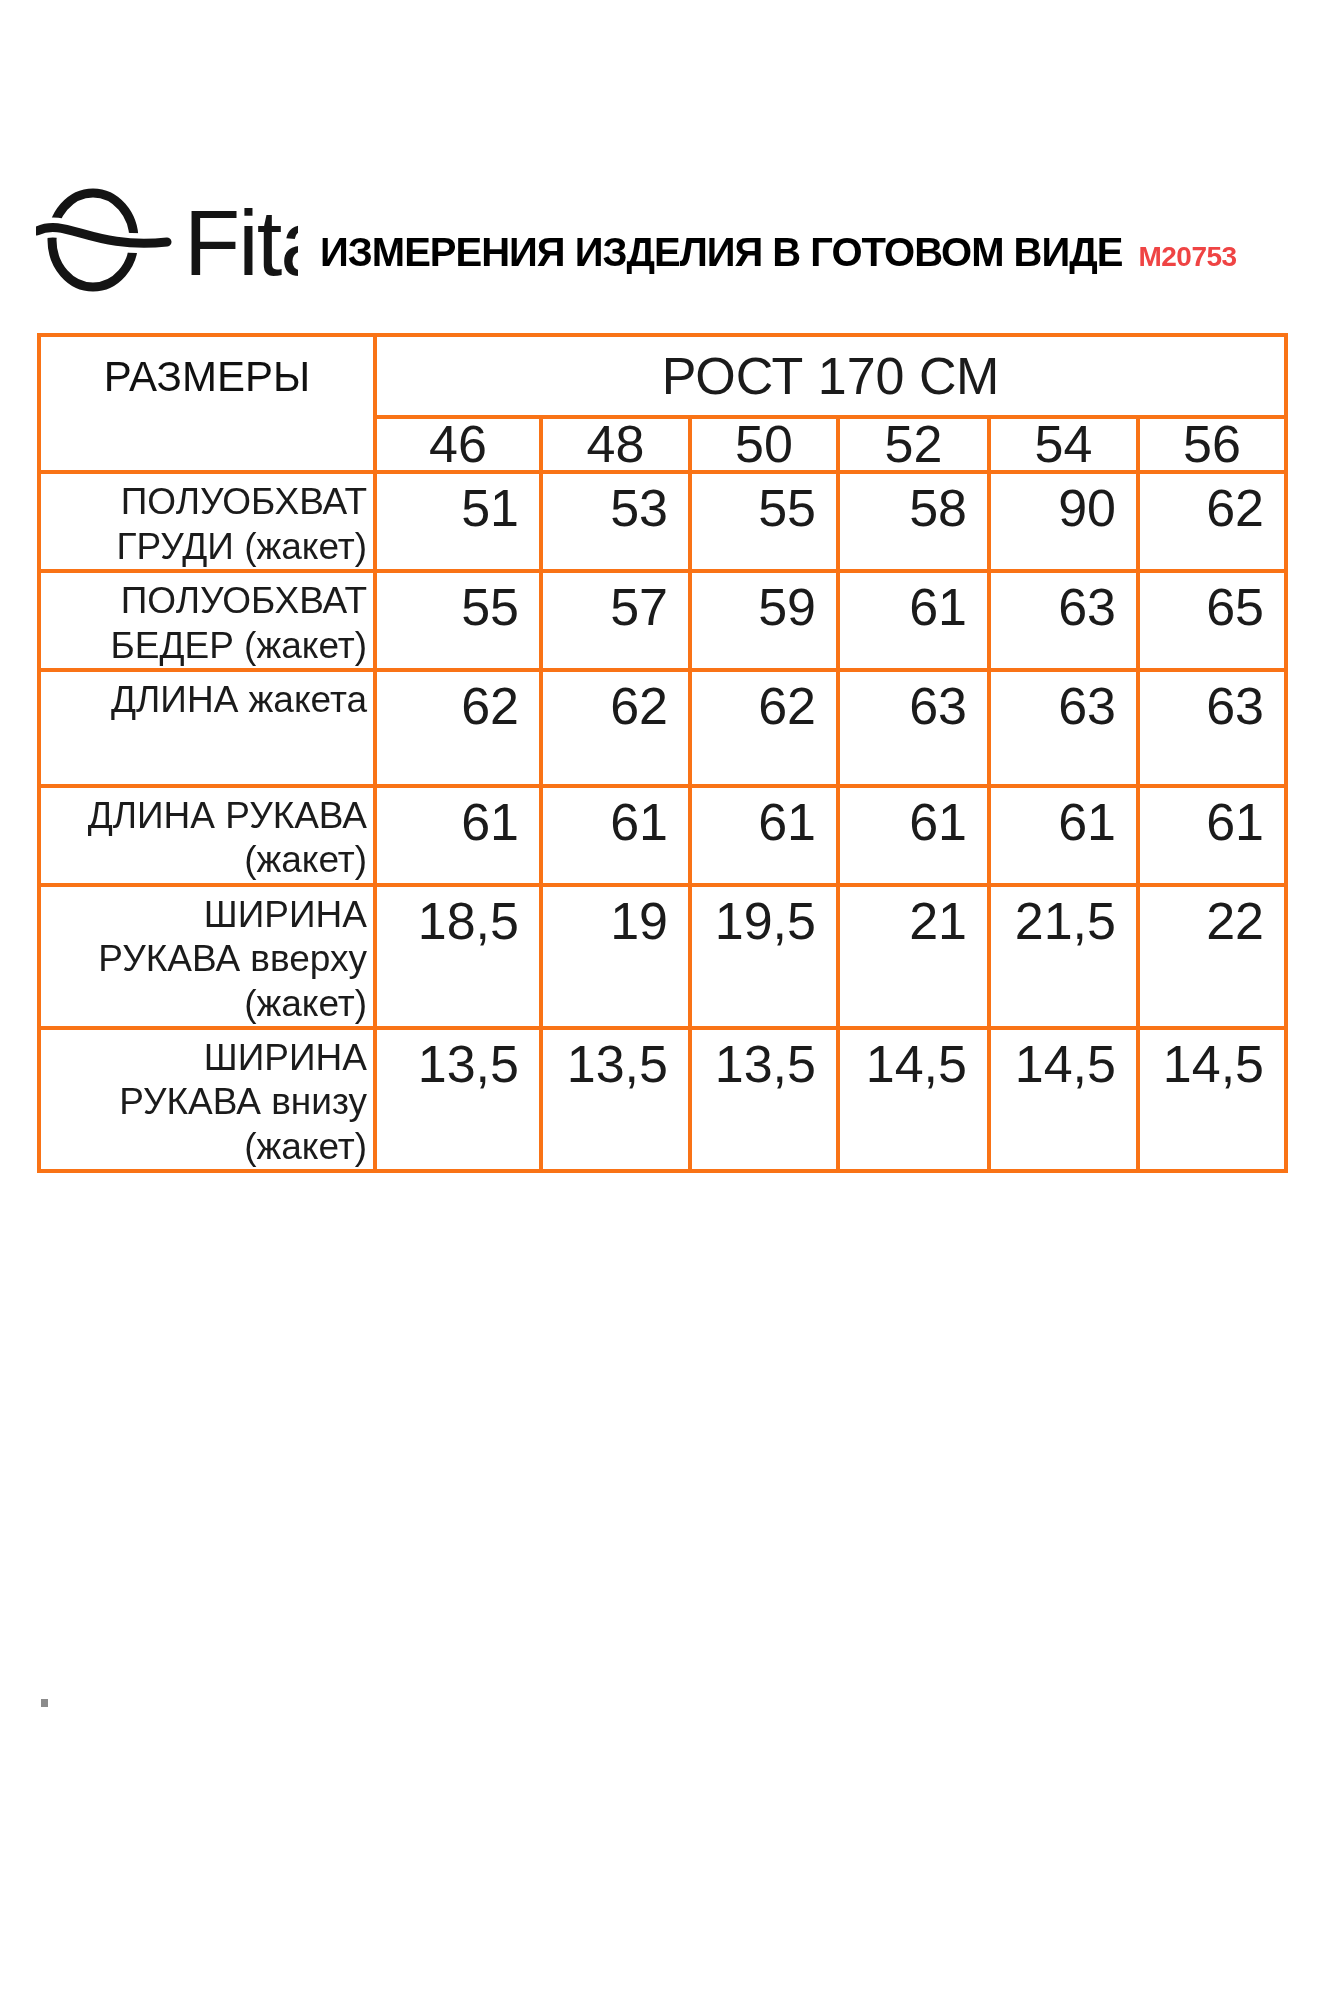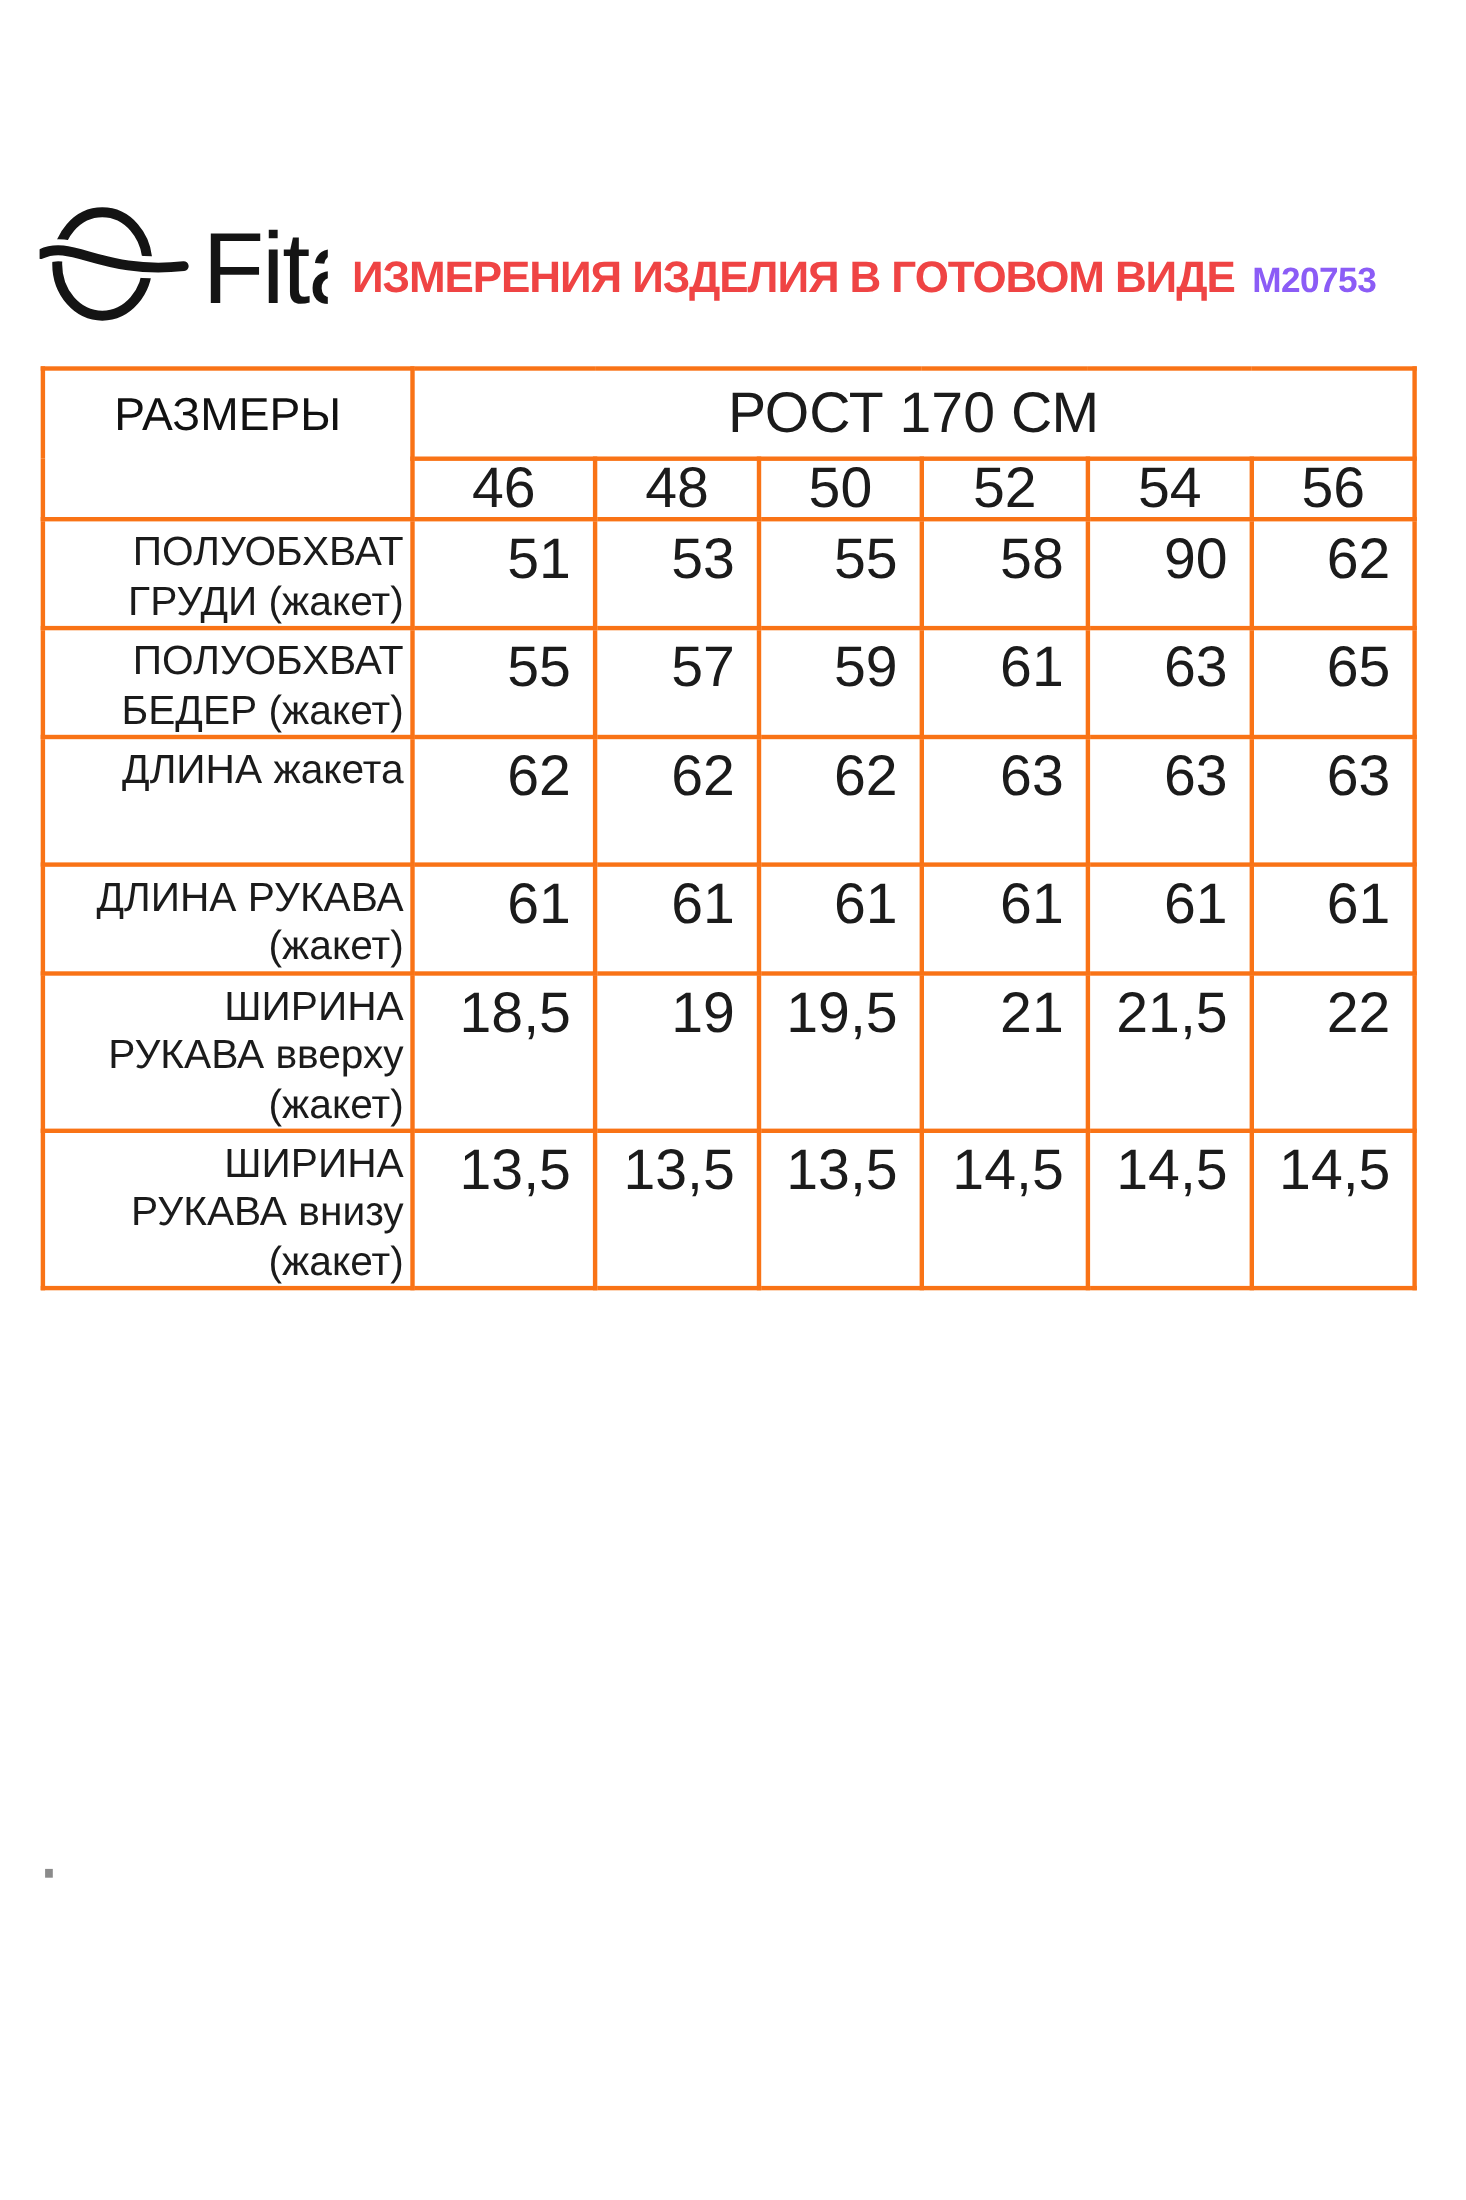--- a/index.html
+++ b/index.html
@@ -14,25 +14,25 @@
 
   
   .brand{position:absolute;left:36px;top:188px;width:262px;height:106px;}
   .headline{
     position:absolute;left:320px;top:230px;
     display:flex;align-items:baseline;gap:16px;
     white-space:nowrap;
   }
   .headline .title{
     font-size:40px;font-weight:bold;letter-spacing:-1px;
+    color:#000000;
+  }
+  .headline .model{
+    font-size:28px;font-weight:bold;letter-spacing:-0.5px;
     color:#ef4444;
-  }
-  .headline .model{
-    font-size:32px;font-weight:bold;letter-spacing:-0.5px;
-    color:#8b5cf6;
   }
 
   
   table.size-table{
     position:absolute;left:37px;top:333px;
     width:1249px;
     border-collapse:collapse;table-layout:fixed;
     border:3px solid #1d1d1d;
   }
   .size-table th,.size-table td{

